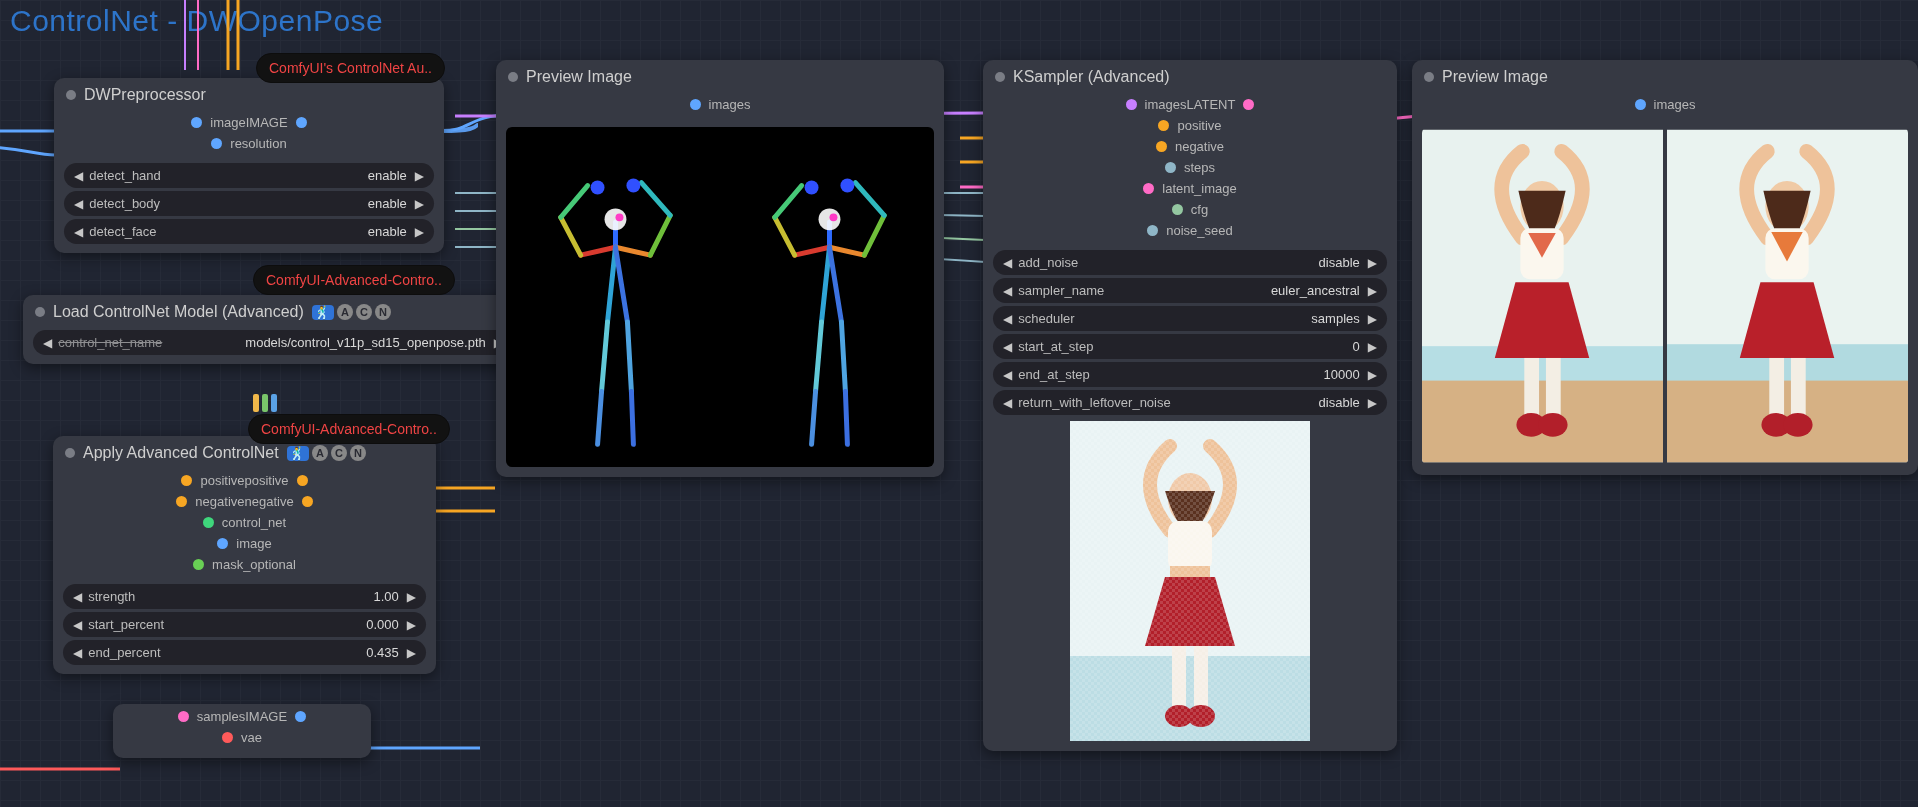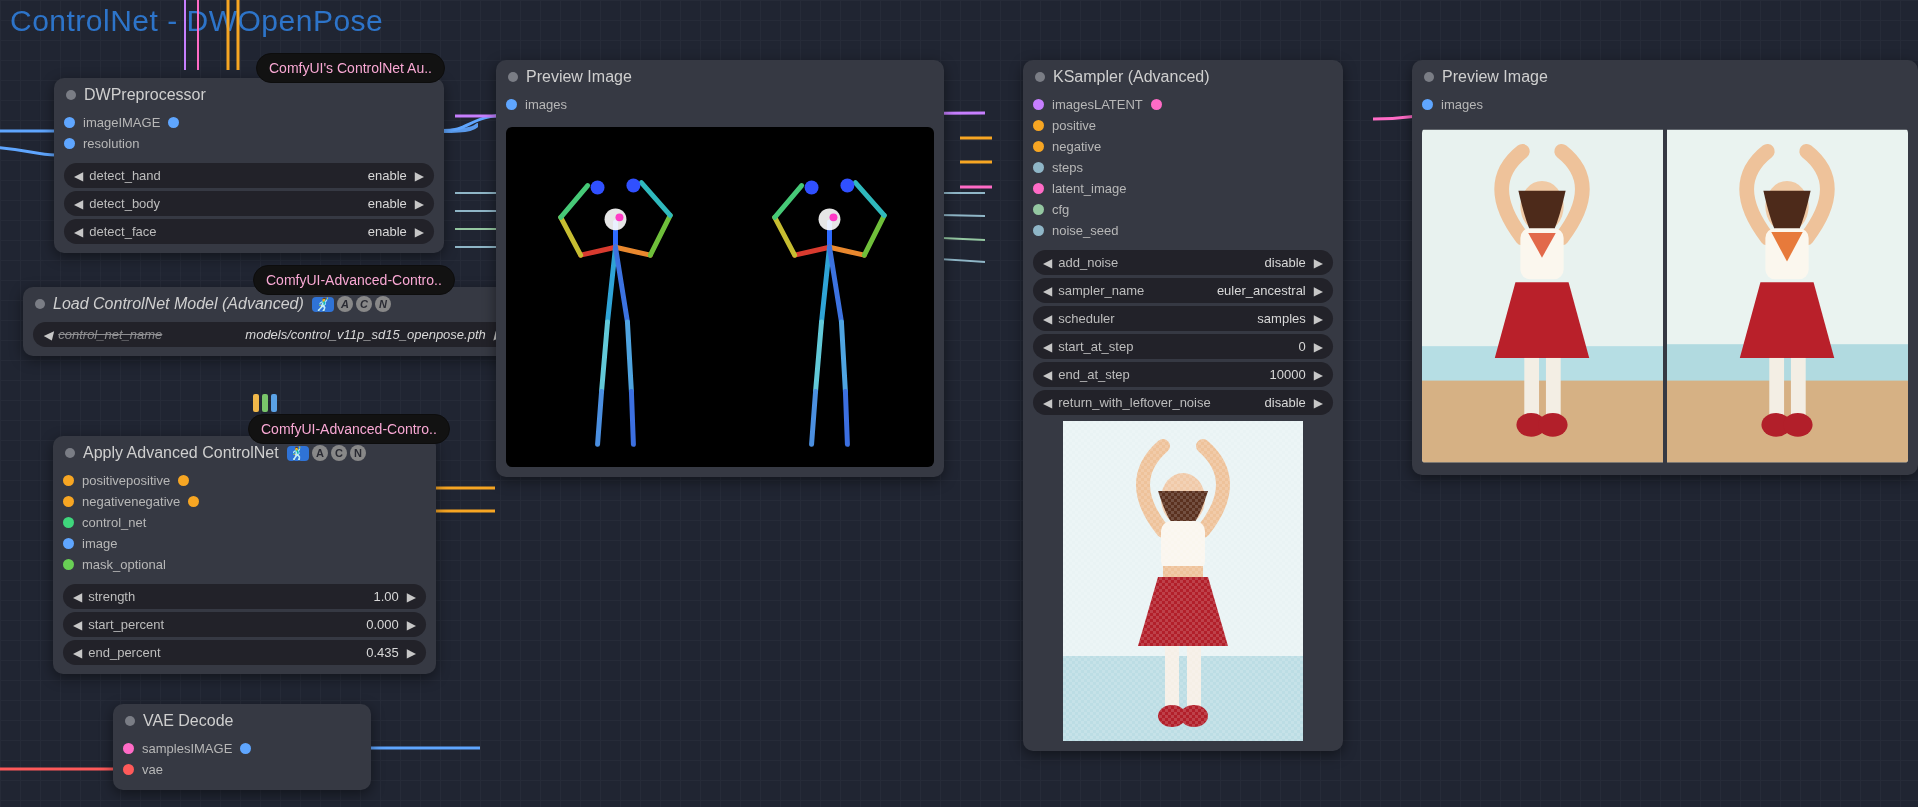--- a/index.html
+++ b/index.html
@@ -33,21 +33,21 @@
   .node-header {
     display:flex; align-items:center; gap:8px;
     padding: 8px 12px 6px 12px;
     font-size: 16px; color: #cfcfcf;
   }
   .collapse-dot {
     width:10px; height:10px; border-radius:50%;
     background:#7a7d85;
   }
   .ports { padding: 2px 10px 6px 10px; }
-  .row { display:flex; align-items:center; justify-content:flex-start; padding:3px 0;}
+  .row { display:flex; align-items:center; justify-content:center; padding:3px 0;}
   .port-left,.port-right{display:flex;align-items:center;gap:8px;}
   .dot { width:11px;height:11px;border-radius:50%; flex:none;}
   .widget {
     background:#222229;
     border-radius: 13px;
     height:25px;
     display:flex; align-items:center;
     padding:0 10px;
     margin:3px 10px;
     position:relative;
@@ -59,21 +59,21 @@
     user-select:none;
   }
   .widget .arrow-l{margin-right:4px;}
   .widget .arrow-r{margin-left:4px;}
   .wlabel{flex:0 0 auto; margin-left:2px;}
   .wspace{flex:1;}
   .wval{color:#d8d8d8; margin-right:4px;}
   .tag {
     position:absolute;
     background:#121212;
-    color:#f9a8d4;
+    color:#ef4444;
     font-size:14px;
     padding:6px 12px;
     border-radius:15px;
     z-index:3;
     border:1px solid #0d0d0d;
   }
   .preview-area{
     margin:6px 10px 10px 10px;
     border-radius:6px;
     overflow:hidden;
@@ -179,21 +179,21 @@
   <div class="widget">
       <span class="arrow-l">◀</span>
       <span class="wlabel">detect_face</span>
       <span class="wspace"></span>
       <span class="wval">enable</span>
       <span class="arrow-r">▶</span>
     </div>
   <div style="height:6px"></div>
 </div>
 
-<div class="node" style="left:23px; top:287px; width:500px;font-style:italic;">
+<div class="node" style="left:23px; top:295px; width:500px;">
   <div class="node-header">
     <span class="collapse-dot"></span>
     <span>Load ControlNet Model (Advanced)</span>
     <span class="badge-acn">
       <span class="sq">🕺</span>
       <span class="circ">A</span>
       <span class="circ">C</span>
       <span class="circ">N</span>
     </span>
   </div>
@@ -278,24 +278,20 @@
       <span class="arrow-l">◀</span>
       <span class="wlabel">end_percent</span>
       <span class="wspace"></span>
       <span class="wval">0.435</span>
       <span class="arrow-r">▶</span>
     </div>
   <div style="height:6px"></div>
 </div>
 
 <div class="node" style="left:113px; top:704px; width:258px;">
-  <div class="node-header">
-    <span class="collapse-dot"></span>
-    <span>VAE Decode</span>
-  </div>
   <div class="ports">
     <div class="row">
         <span class="port-left">
           <span class="dot" style="background:#ff6bc6"></span>
           <span>samples</span>
         </span>
         <span class="port-right">
           <span>IMAGE</span>
           <span class="dot" style="background:#5fa6ff"></span>
         </span>
@@ -373,21 +369,21 @@
           <circle cx="-18" cy="60" r="7" fill="#3050ff"></circle>
           <circle cx="18" cy="58" r="7" fill="#3050ff"></circle>
           <circle cx="0" cy="92" r="11" fill="#ffffff" opacity=".9"></circle>
           <circle cx="4" cy="90" r="4" fill="#ff3bc6"></circle>
         </g>
       </g>
     </svg>
   </div>
 </div>
 
-<div class="node" style="left:1023px; top:60px; width:320px;">
+<div class="node" style="left:983px; top:60px; width:414px;">
   <div class="node-header">
     <span class="collapse-dot"></span>
     <span>KSampler (Advanced)</span>
   </div>
   <div class="ports">
     <div class="row">
         <span class="port-left">
           <span class="dot" style="background:#c77fff"></span>
           <span>images</span>
         </span>

